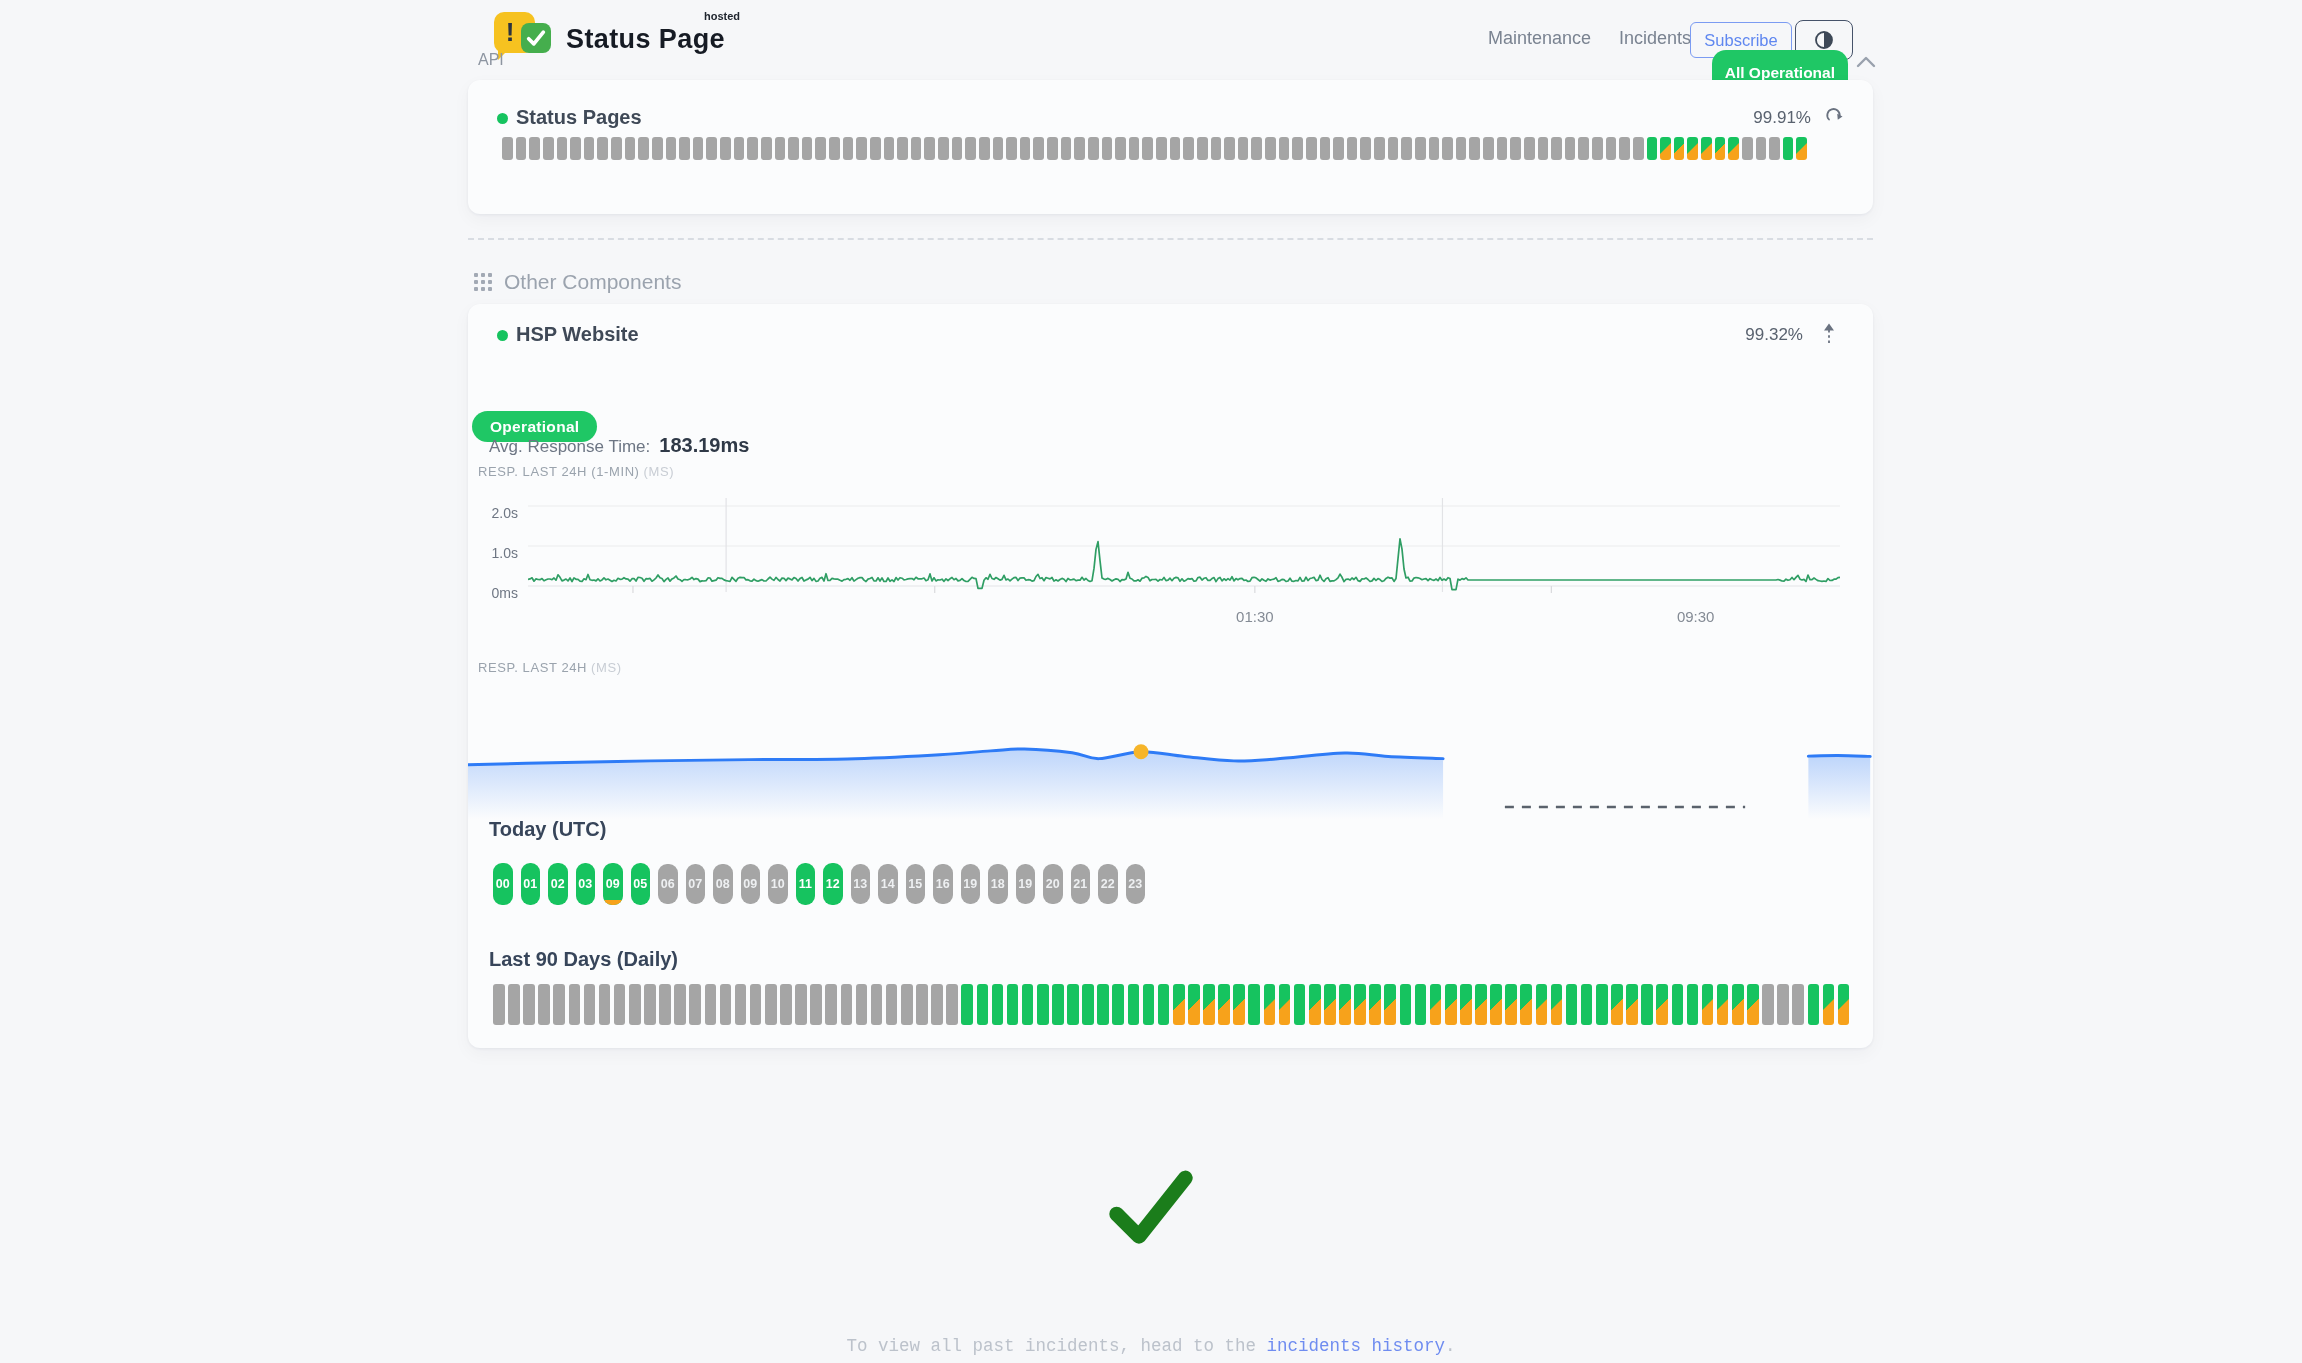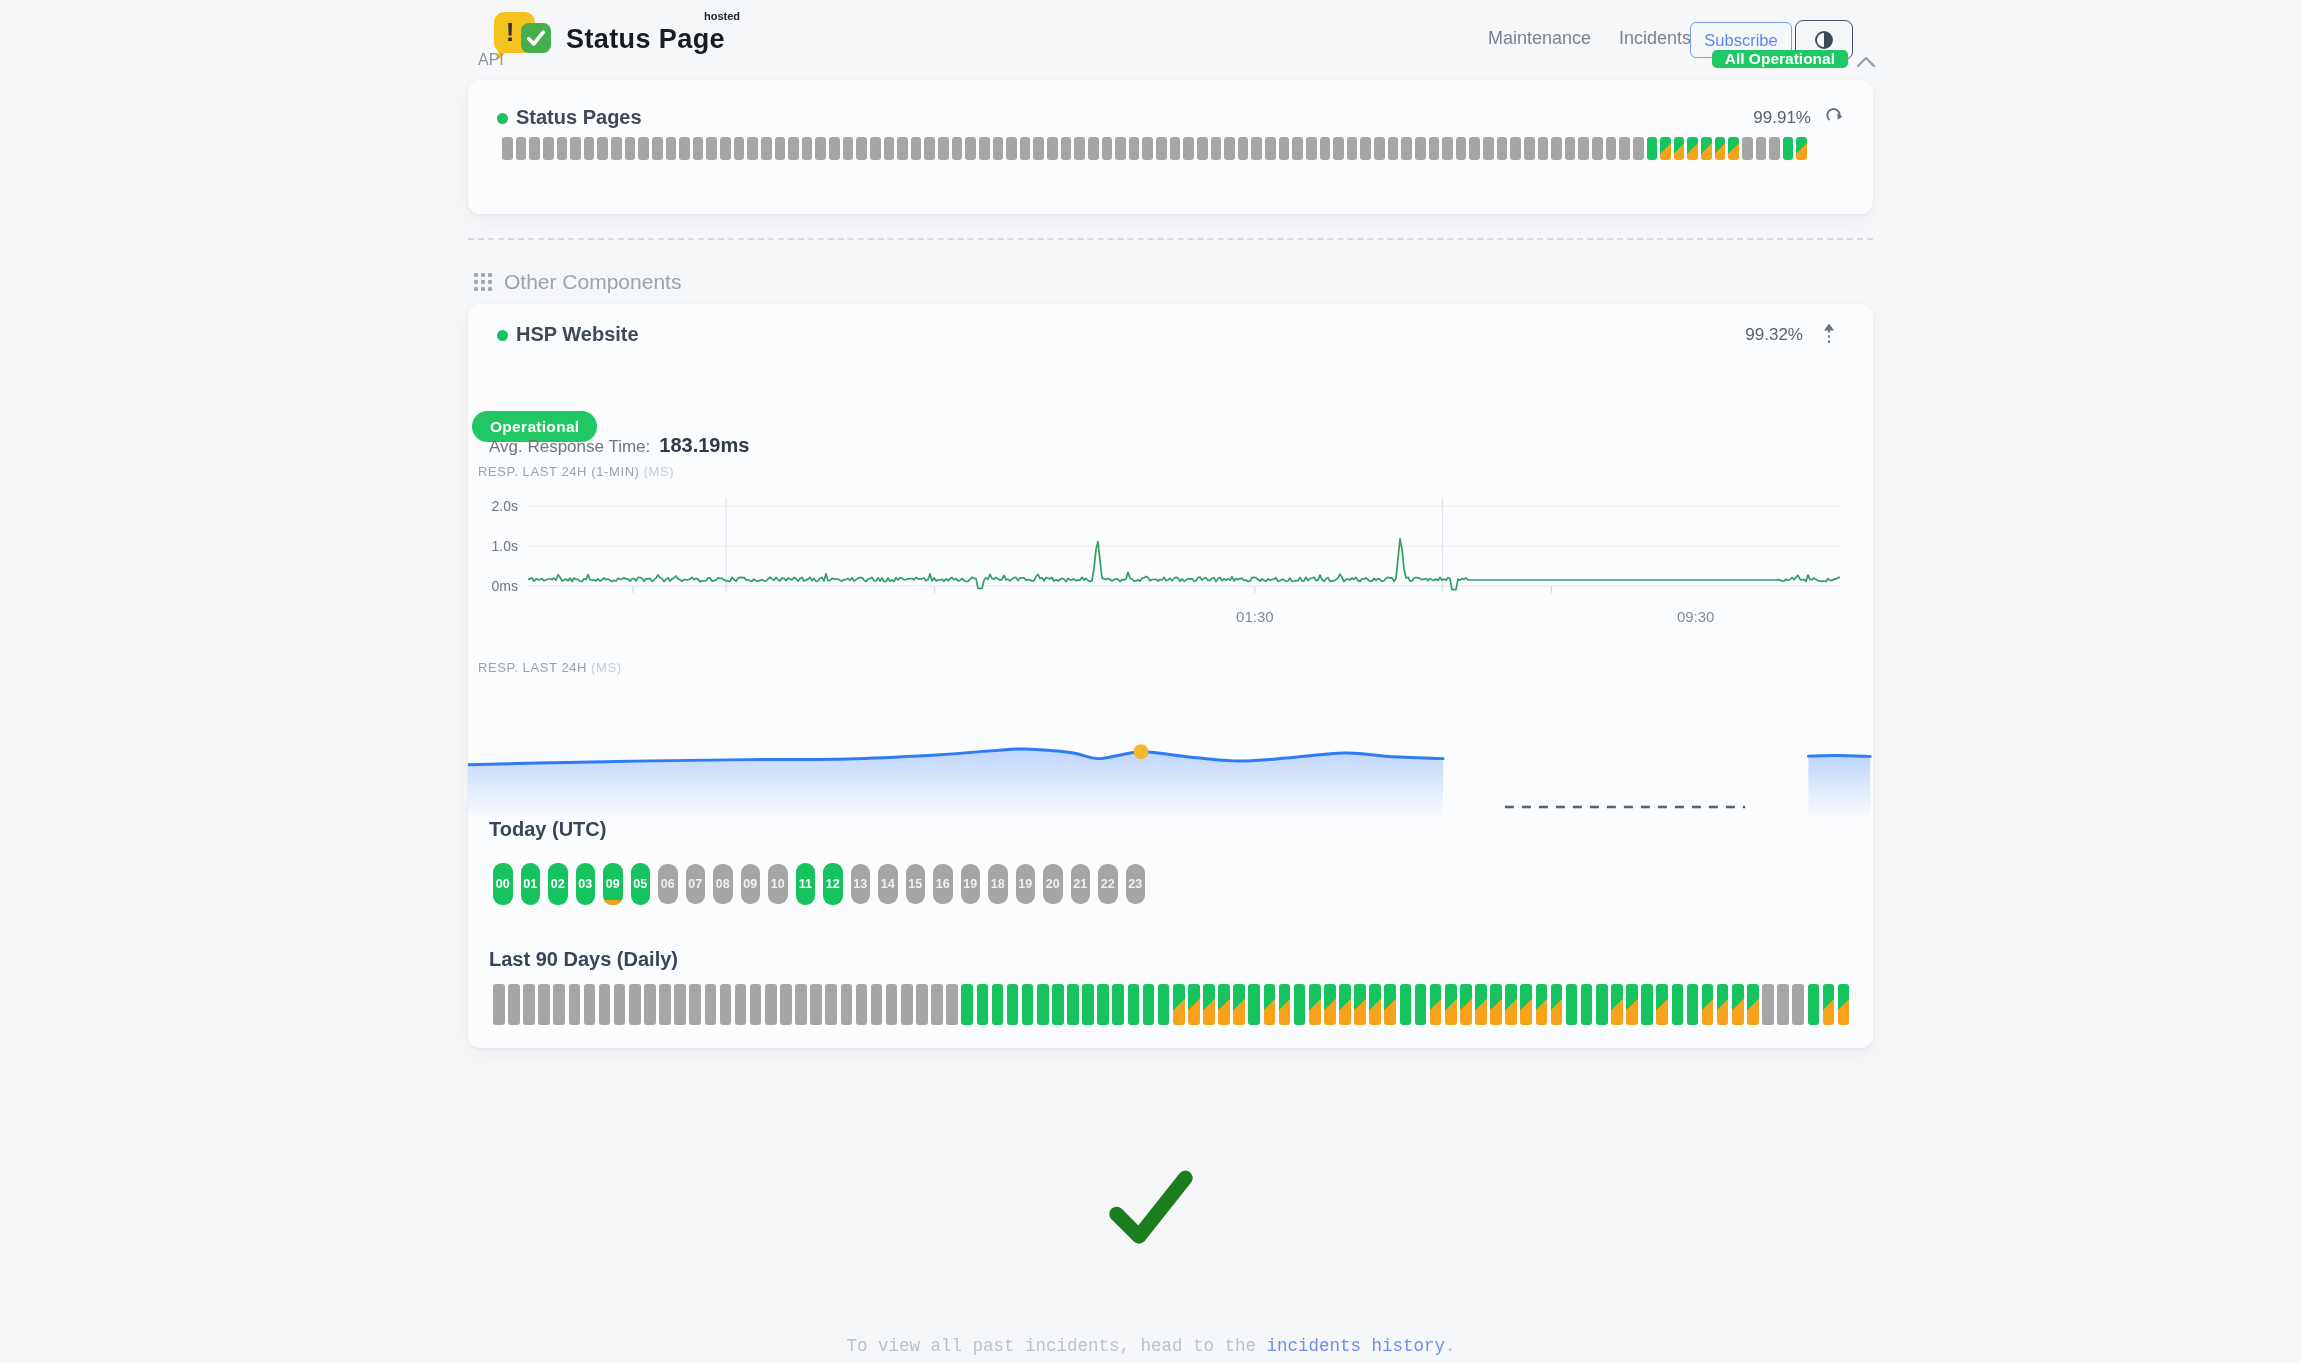--- a/index.html
+++ b/index.html
@@ -12,21 +12,21 @@
   .logo-bubble{left:0;top:2px;width:41px;height:41px;background:#f6c220;border-radius:10px;}
   .logo-tail{left:4px;bottom:-7px;width:14px;height:14px;background:#f6c220;clip-path:polygon(0 0,100% 0,0 100%);}
   .logo-excl{left:0;top:2px;width:32px;height:41px;display:flex;align-items:center;justify-content:center;font-size:26px;font-weight:800;color:#2a3240;}
   .logo-green{left:27px;top:13px;width:30px;height:30px;background:#45ae4d;border-radius:8px;display:flex;align-items:center;justify-content:center;}
   .logo-text{left:72px;top:14px;font-size:27px;font-weight:800;color:#161b24;letter-spacing:.4px;white-space:nowrap;}
   .logo-hosted{left:210px;top:0px;font-size:11px;font-weight:700;color:#20262f;}
   .nav-links{left:1488px;top:28px;display:flex;gap:28px;}
   .nav-link{font-size:18px;color:#7a8391;font-weight:500;cursor:pointer;}
   .btn-subscribe{left:1690px;top:22px;width:100px;height:34px;border:1.5px solid #7b9bf2;border-radius:6px;color:#5f87f0;font-size:16.5px;font-weight:500;display:flex;align-items:center;justify-content:center;background:transparent;cursor:pointer;}
   .btn-theme{left:1795px;top:20px;width:56px;height:38px;border:1.5px solid #46536a;border-radius:8px;display:flex;align-items:center;justify-content:center;background:transparent;cursor:pointer;}
-  .badge-overall{top:50px;right:454px;background:#1fc765;color:#fff;font-size:15.5px;font-weight:700;padding:0 13px;border-radius:5px;white-space:nowrap;}
+  .badge-overall{top:50px;right:454px;background:#1fc765;color:#fff;font-size:15.5px;font-weight:700;padding:14px 13px;border-radius:14px;white-space:nowrap;}
   .chevron-up{left:1856px;top:54px;}
 
   .group-label{left:478px;top:51px;font-size:16px;color:#8d95a1;}
 
   
   .card{background:#fbfcfd;border-radius:12px;box-shadow:0 1px 3px rgba(25,35,60,.06),0 6px 18px rgba(25,35,60,.04);}
   #card-api{left:468px;top:80px;width:1405px;height:134px;}
   #card-hsp{left:468px;top:304px;width:1405px;height:744px;}
 
   .dot{width:11px;height:11px;border-radius:50%;background:#16c35f;}
@@ -47,21 +47,21 @@
   .avg-row{left:21px;top:130px;display:flex;align-items:baseline;gap:9px;}
   .avg-label{font-size:17px;color:#6d7684;}
   .avg-value{font-size:20px;font-weight:700;color:#2f3947;}
 
   .chart-cap{font-size:13px;letter-spacing:.6px;color:#9aa3ad;font-weight:500;}
   .chart-cap .unit{color:#c8cdd4;margin-left:4px;}
   #cap1{left:10px;top:160px;}
   #cap2{left:10px;top:356px;}
 
   #chart1-wrap{left:10px;top:188px;width:1372px;height:150px;}
-  .ylab{position:absolute;width:40px;text-align:right;font-size:14px;color:#6e7683;}
+  .ylab{position:absolute;width:40px;text-align:right;font-size:14px;color:#6e7683;margin-top:7px;}
   .xlab{position:absolute;top:116px;transform:translateX(-50%);font-size:15px;color:#848b95;}
 
   #chart2-svg{left:0;top:390px;}
 
   .sub-head{font-size:20px;font-weight:600;color:#37455a;}
   #today-head{left:21px;top:514px;}
   #days-head{left:21px;top:644px;}
 
   #hours-row{left:25px;top:558px;display:flex;gap:8px;align-items:center;height:44px;}
   .hour{position:relative;width:19.5px;height:42px;border-radius:9px;background:#16c35f;display:flex;align-items:center;justify-content:center;color:#fff;font-size:12.5px;font-weight:600;overflow:hidden;}

